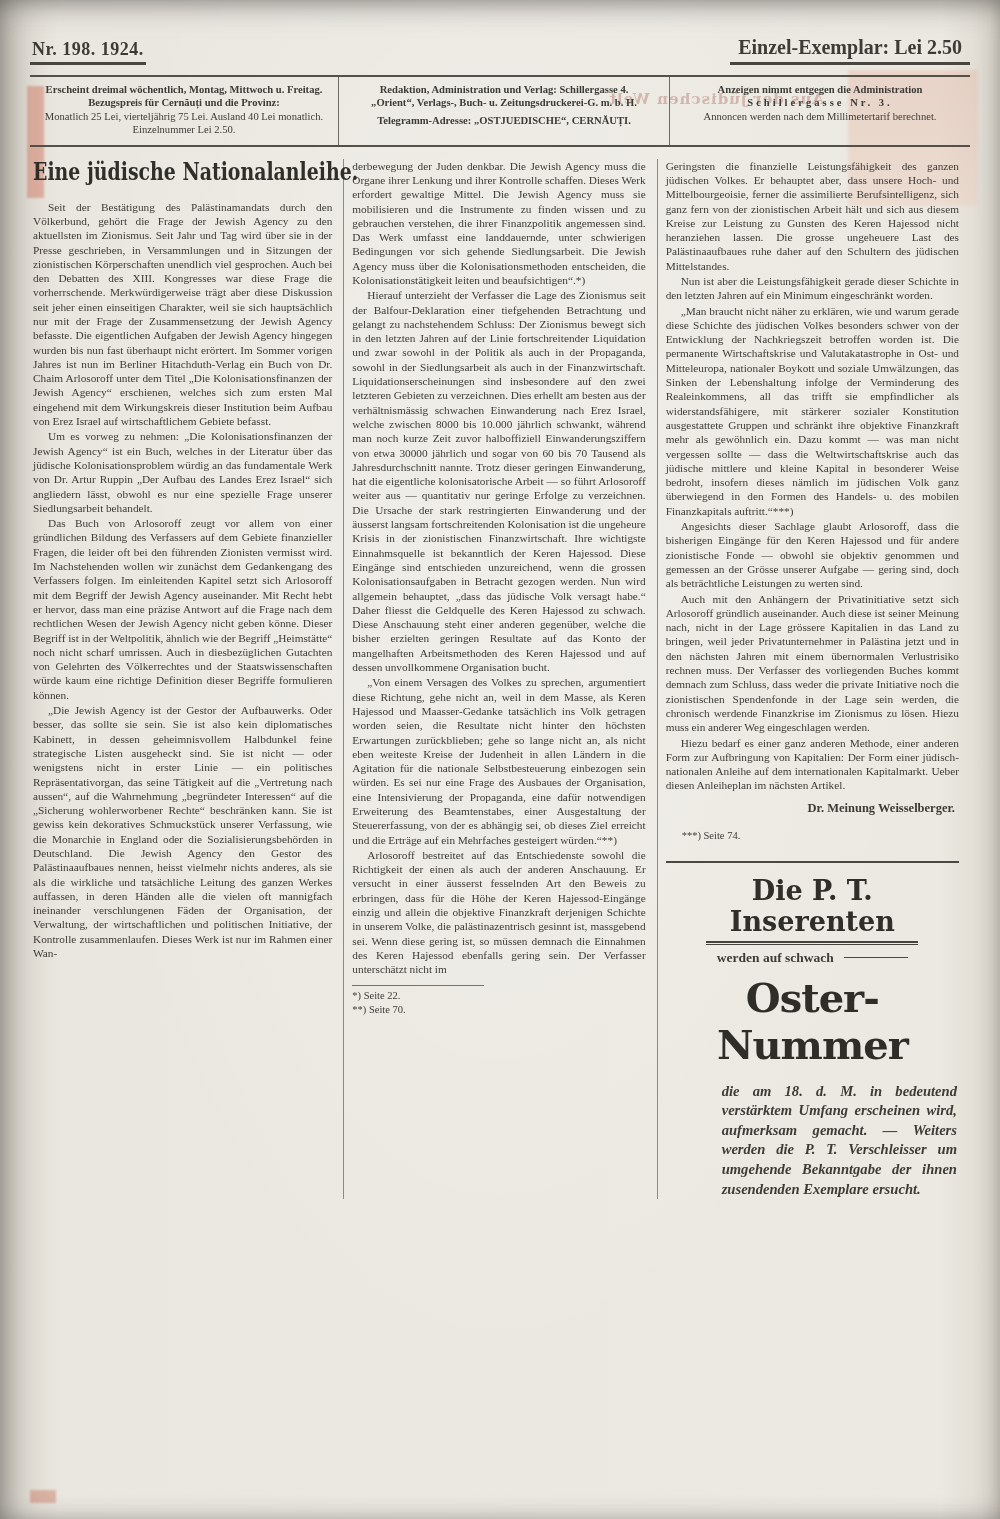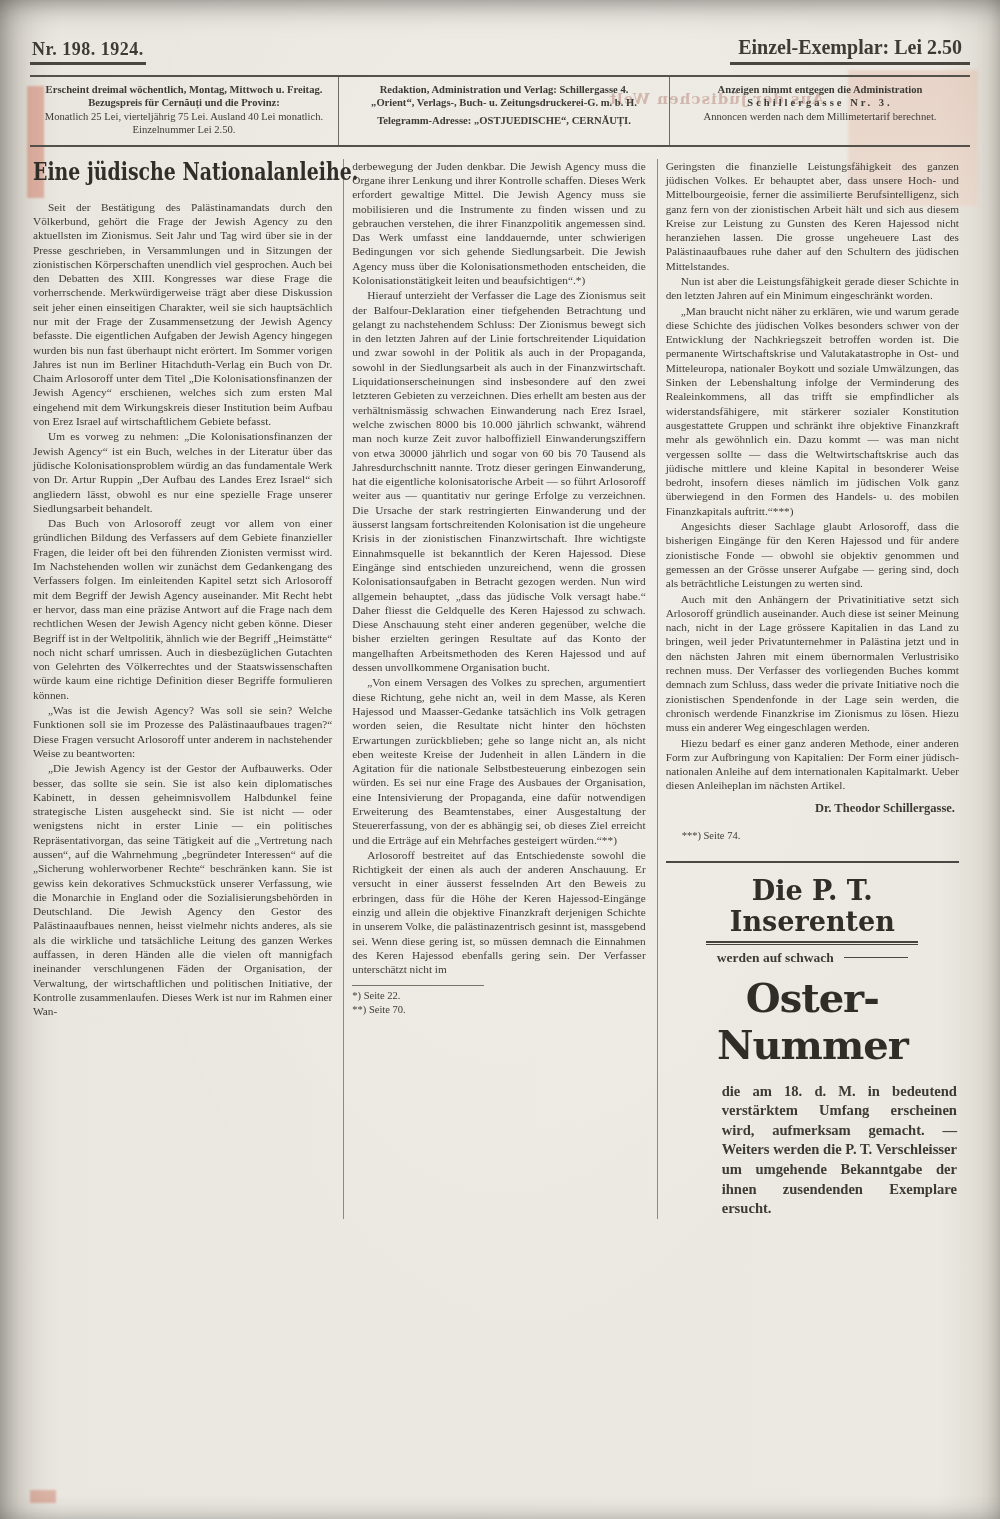--- a/index.html
+++ b/index.html
@@ -93,21 +93,21 @@
   .ad { margin-top:20px; border-top:2px solid #4b4843; padding-top:12px; text-align:center; }
   .ad-heading { font-family:"DejaVu Serif", serif; font-weight:bold; font-size:27px; color:#302e29; }
   .ad-underline { width:212px; height:4px; margin:4px auto 5px;
     border-top:2px solid #45433e; border-bottom:1px solid #45433e; }
   .ad-sub { font-size:13.5px; font-weight:bold; display:flex; justify-content:center;
     align-items:center; gap:10px; }
   .ad-sub::after { content:""; width:64px; border-top:1.5px solid #4b4843; }
   .ad-headline { font-family:"DejaVu Serif", serif; font-weight:bold; font-size:40px;
     letter-spacing:-1px; margin-top:8px; color:#2f2d28; }
   .ad-body { font-weight:bold; font-size:14.6px; line-height:19.6px; text-align:justify;
-    margin:14px 2px 0 56px; }
+    margin:14px 2px 0 56px;font-style:italic; }
 </style>
 </head>
 <body>
 
 <div class="page">
 
   <div class="bleed bleed-strip-left"></div>
   <div class="bleed bleed-block-right"></div>
   <div class="bleed bleed-text">Aus der jüdischen Welt</div>
   <div class="bleed bleed-corner"></div>
@@ -144,21 +144,20 @@
 
     <main class="columns">
 
       <section class="col col-1">
         <h2 class="article-title">Eine jüdische Nationalanleihe.</h2>
         <div class="plist">
 
         <p>Seit der Bestätigung des Palästinamandats durch den Völkerbund, gehört die Frage der Jewish Agency zu den aktuellsten im Zionismus. Seit Jahr und Tag wird über sie in der Presse geschrieben, in Versammlungen und in Sitzungen der zionistischen Körperschaften unendlich viel gesprochen. Auch bei den Debatten des XIII. Kongresses war diese Frage die vorherrschende. Merkwürdigerweise trägt aber diese Diskussion seit jeher einen einseitigen Charakter, weil sie sich hauptsächlich nur mit der Frage der Zusammensetzung der Jewish Agency befasste. Die eigentlichen Aufgaben der Jewish Agency hingegen wurden bis nun fast überhaupt nicht erörtert. Im Sommer vorigen Jahres ist nun im Berliner Hitachduth-Verlag ein Buch von Dr. Chaim Arlosoroff unter dem Titel „Die Kolonisationsfinanzen der Jewish Agency“ erschienen, welches sich zum ersten Mal eingehend mit dem Wirkungskreis dieser Institution beim Aufbau von Erez Israel auf wirtschaftlichem Gebiete befasst.</p>
             <p>Um es vorweg zu nehmen: „Die Kolonisationsfinanzen der Jewish Agency“ ist ein Buch, welches in der Literatur über das jüdische Kolonisationsproblem würdig an das fundamentale Werk von Dr. Artur Ruppin „Der Aufbau des Landes Erez Israel“ sich angliedern lässt, obwohl es nur eine spezielle Frage unserer Siedlungsarbeit behandelt.</p>
             <p>Das Buch von Arlosoroff zeugt vor allem von einer gründlichen Bildung des Verfassers auf dem Gebiete finanzieller Fragen, die leider oft bei den führenden Zionisten vermisst wird. Im Nachstehenden wollen wir zunächst dem Gedankengang des Verfassers folgen. Im einleitenden Kapitel setzt sich Arlosoroff mit dem Begriff der Jewish Agency auseinander. Mit Recht hebt er hervor, dass man eine präzise Antwort auf die Frage nach dem rechtlichen Wesen der Jewish Agency nicht geben könne. Dieser Begriff ist in der Weltpolitik, ähnlich wie der Begriff „Heimstätte“ noch nicht scharf umrissen. Auch in diesbezüglichen Gutachten von Gelehrten des Völkerrechtes und der Staatswissenschaften würde kaum eine richtige Definition dieser Begriffe formulieren können.</p>
-            <p>„Was ist die Jewish Agency? Was soll sie sein? Welche Funktionen soll sie im Prozesse des Palästinaaufbaues tragen?“ Diese Fragen versucht Arlosoroff unter anderem in nachstehender Weise zu beantworten:</p>
             <p>„Die Jewish Agency ist der Gestor der Aufbauwerks. Oder besser, das sollte sie sein. Sie ist also kein diplomatisches Kabinett, in dessen geheimnisvollem Halbdunkel feine strategische Listen ausgeheckt sind. Sie ist nicht — oder wenigstens nicht in erster Linie — ein politisches Repräsentativorgan, das seine Tätigkeit auf die „Vertretung nach aussen“, auf die Wahrnehmung „begründeter Interessen“ auf die „Sicherung wohlerworbener Rechte“ beschränken kann. Sie ist gewiss kein dekoratives Schmuckstück unserer Verfassung, wie die Monarchie in England oder die Sozialisierungsbehörden in Deutschland. Die Jewish Agency den Gestor des Palästinaaufbaues nennen, heisst vielmehr nichts anderes, als sie als die wirkliche und tatsächliche Leitung des ganzen Werkes auffassen, in deren Händen alle die vielen oft mannigfach ineinander verschlungenen Fäden der Organisation, der Verwaltung, der wirtschaftlichen und politischen Initiative, der Kontrolle zusammenlaufen. Dieses Werk ist nur im Rahmen einer Wan-</p>
           </div>
       </section>
 
       <section class="col col-2">
         <div class="plist">
 
         <p>derbewegung der Juden denkbar. Die Jewish Agency muss die Organe ihrer Lenkung und ihrer Kontrolle schaffen. Dieses Werk erfordert gewaltige Mittel. Die Jewish Agency muss sie mobilisieren und die Instrumente zu finden wissen und zu gebrauchen verstehen, die ihrer Finanzpolitik angemessen sind. Das Werk umfasst eine landdauernde, unter schwierigen Bedingungen vor sich gehende Siedlungsarbeit. Die Jewish Agency muss über die Kolonisationsmethoden entscheiden, die Kolonisationstätigkeit leiten und beaufsichtigen“.*)</p>
             <p>Hierauf unterzieht der Verfasser die Lage des Zionismus seit der Balfour-Deklaration einer tiefgehenden Betrachtung und gelangt zu nachstehendem Schluss: Der Zionismus bewegt sich in den letzten Jahren auf der Linie fortschreitender Liquidation und zwar sowohl in der Politik als auch in der Propaganda, sowohl in der Siedlungsarbeit als auch in der Finanzwirtschaft. Liquidationserscheinungen sind insbesondere auf den zwei letzteren Gebieten zu verzeichnen. Dies erhellt am besten aus der verhältnismässig schwachen Einwanderung nach Erez Israel, welche zwischen 8000 bis 10.000 jährlich schwankt, während man noch kurze Zeit zuvor halboffiziell Einwanderungsziffern von etwa 30000 jährlich und sogar von 60 bis 70 Tausend als Jahresdurchschnitt nannte. Trotz dieser geringen Einwanderung, hat die eigentliche kolonisatorische Arbeit — so führt Arlosoroff weiter aus — quantitativ nur geringe Erfolge zu verzeichnen. Die Ursache der stark restringierten Einwanderung und der äusserst langsam fortschreitenden Kolonisation ist die ungeheure Krisis in der zionistischen Finanzwirtschaft. Ihre wichtigste Einnahmsquelle ist bekanntlich der Keren Hajessod. Diese Eingänge sind entschieden unzureichend, wenn die grossen Kolonisationsaufgaben in Betracht gezogen werden. Nun wird allgemein behauptet, „dass das jüdische Volk versagt habe.“ Daher fliesst die Geldquelle des Keren Hajessod zu schwach. Diese Anschauung steht einer anderen gegenüber, welche die bisher erzielten geringen Resultate auf das Konto der mangelhaften Arbeitsmethoden des Keren Hajessod und auf dessen unvollkommene Organisation bucht.</p>
             <p>„Von einem Versagen des Volkes zu sprechen, argumentiert diese Richtung, gehe nicht an, weil in dem Masse, als Keren Hajessod und Maasser-Gedanke tatsächlich ins Volk getragen worden seien, die Resultate nicht hinter den höchsten Erwartungen zurückblieben; gehe so lange nicht an, als nicht eben weiteste Kreise der Judenheit in allen Ländern in die Agitation für die nationale Selbstbesteuerung einbezogen sein würden. Es sei nur eine Frage des Ausbaues der Organisation, eine Intensivierung der Propaganda, eine dafür notwendigen Erweiterung des Beamtenstabes, einer Ausgestaltung der Steuererfassung, von der es abhängig sei, ob dieses Ziel erreicht und die Erträge auf ein Mehrfaches gesteigert würden.“**)</p>
@@ -173,21 +172,21 @@
       <section class="col col-3">
         <div class="plist">
 
         <p>Geringsten die finanzielle Leistungsfähigkeit des ganzen jüdischen Volkes. Er behauptet aber, dass unsere Hoch- und Mittelbourgeoisie, ferner die assimilierte Berufsintelligenz, sich ganz fern von der zionistischen Arbeit hält und sich aus diesem Kreise zur Leistung zu Gunsten des Keren Hajessod nicht heranziehen lassen. Die grosse ungeheuere Last des Palästinaaufbaues ruhe daher auf den Schultern des jüdischen Mittelstandes.</p>
             <p>Nun ist aber die Leistungsfähigkeit gerade dieser Schichte in den letzten Jahren auf ein Minimum eingeschränkt worden.</p>
             <p>„Man braucht nicht näher zu erklären, wie und warum gerade diese Schichte des jüdischen Volkes besonders schwer von der Entwicklung der Nachkriegszeit betroffen worden ist. Die permanente Wirtschaftskrise und Valutakatastrophe in Ost- und Mitteleuropa, nationaler Boykott und soziale Umwälzungen, das Sinken der Lebenshaltung infolge der Verminderung des Realeinkommens, all das trifft sie empfindlicher als widerstandsfähigere, mit stärkerer sozialer Konstitution ausgestattete Gruppen und schränkt ihre objektive Finanzkraft mehr als gewöhnlich ein. Dazu kommt — was man nicht vergessen sollte — dass die Weltwirtschaftskrise auch das jüdische mittlere und kleine Kapital in besonderer Weise bedroht, insofern dieses nämlich im jüdischen Volk ganz überwiegend in den Formen des Handels- u. des mobilen Finanzkapitals auftritt.“***)</p>
             <p>Angesichts dieser Sachlage glaubt Arlosoroff, dass die bisherigen Eingänge für den Keren Hajessod und für andere zionistische Fonde — obwohl sie objektiv genommen und gemessen an der Grösse unserer Aufgabe — gering sind, doch als beträchtliche Leistungen zu werten sind.</p>
             <p>Auch mit den Anhängern der Privatinitiative setzt sich Arlosoroff gründlich auseinander. Auch diese ist seiner Meinung nach, nicht in der Lage grössere Kapitalien in das Land zu bringen, weil jeder Privatunternehmer in Palästina jetzt und in den nächsten Jahren mit einem übernormalen Verlustrisiko rechnen muss. Der Verfasser des vorliegenden Buches kommt demnach zum Schluss, dass weder die private Initiative noch die zionistischen Spendenfonde in der Lage sein werden, die chronisch werdende Finanzkrise im Zionismus zu lösen. Hiezu muss ein anderer Weg eingeschlagen werden.</p>
             <p>Hiezu bedarf es einer ganz anderen Methode, einer anderen Form zur Aufbringung von Kapitalien: Der Form einer jüdisch-nationalen Anleihe auf dem internationalen Kapitalmarkt. Ueber diesen Anleiheplan im nächsten Artikel.</p>
           </div>
-        <div class="signature">Dr. Theodor Schillergasse.</div>
+        <div class="signature">Dr. Meinung Weisselberger.</div>
         <div class="footnote3">***) Seite 74.</div>
 
         <aside class="ad">
           <div class="ad-heading">Die P. T. Inserenten</div>
           <div class="ad-underline"></div>
           <div class="ad-sub">werden auf schwach</div>
           <div class="ad-headline">Oster-Nummer</div>
           <p class="ad-body">die am 18. d. M. in bedeutend verstärktem Umfang erscheinen wird, aufmerksam gemacht. — Weiters werden die P. T. Verschleisser um umgehende Bekanntgabe der ihnen zusendenden Exemplare ersucht.</p>
         </aside>
       </section>

